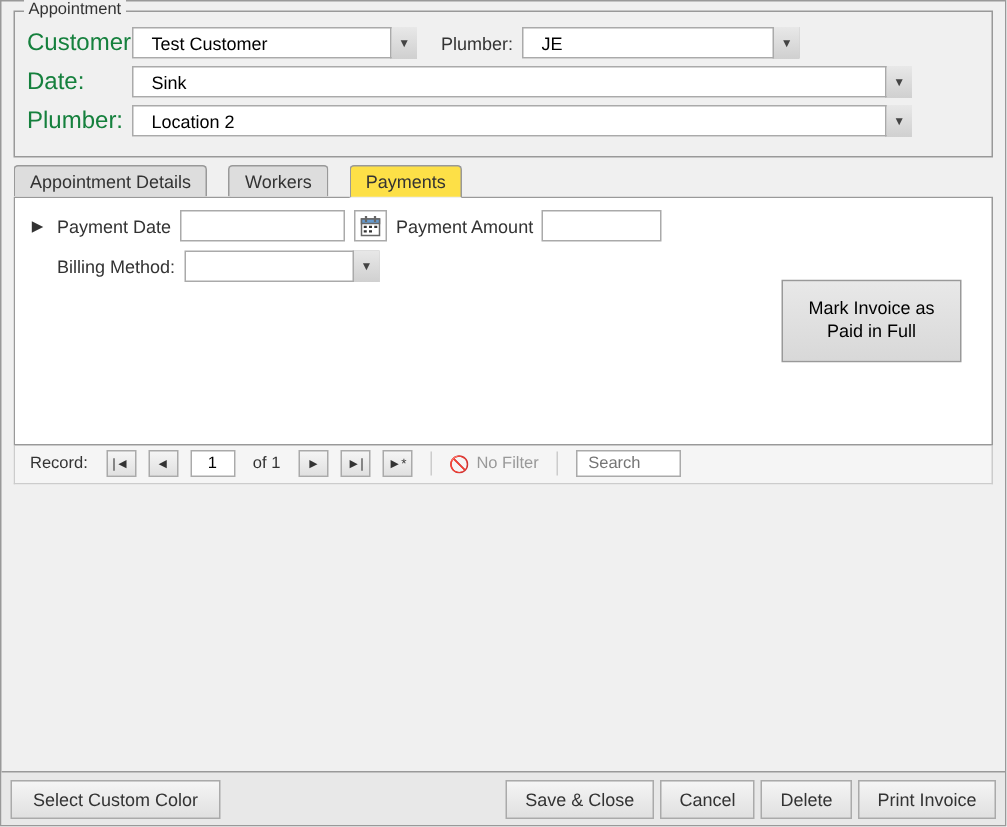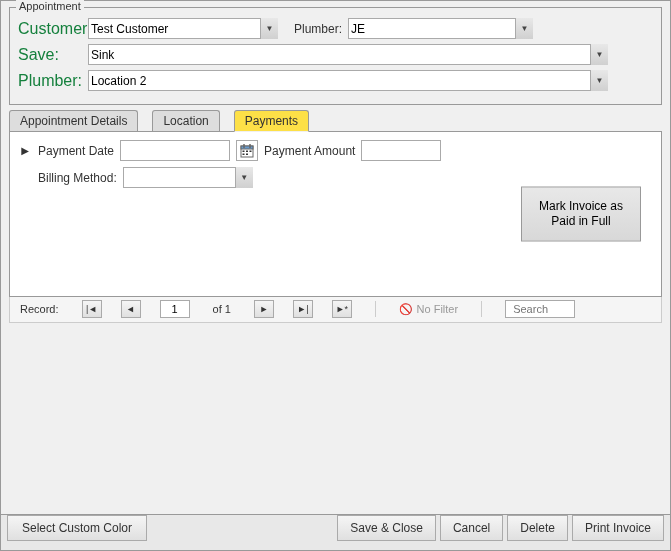--- a/index.html
+++ b/index.html
@@ -63,21 +63,21 @@
     .combo-wrapper {
       position: relative;
       display: inline-flex;
       align-items: center;
     }
 
     .combo-wrapper select {
       height: 21px;
       border: 1px solid #aaa;
       background: white;
-      padding: 1px 2px;
+      padding: 1px 12px;
       font-size: 12px;
       appearance: none;
       -webkit-appearance: none;
       padding-right: 18px;
       cursor: pointer;
       outline: none;
     }
 
     .combo-arrow {
       position: absolute;
@@ -254,21 +254,21 @@
 
     
     .nav-bar {
       border: 1px solid #ccc;
       border-top: none;
       background: #f5f5f5;
       height: 26px;
       display: flex;
       align-items: center;
       padding: 0 6px;
-      gap: 19px;
+      gap: 8px;
       font-size: 11px;
     }
 
     .nav-btn {
       width: 20px;
       height: 18px;
       background: linear-gradient(to bottom, #f5f5f5, #e0e0e0);
       border: 1px solid #aaa;
       cursor: pointer;
       display: flex;
@@ -319,21 +319,21 @@
       font-size: 11px;
       outline: none;
     }
 
     
     .bottom-bar {
       height: 36px;
       background: #e8e8e8;
       border-top: 1px solid #999;
       display: flex;
-      align-items: flex-start;
+      align-items: center;
       padding: 0 6px;
       gap: 4px;
       flex-shrink: 0;
     }
 
     .bottom-btn {
       height: 26px;
       padding: 0 12px;
       background: linear-gradient(to bottom, #f5f5f5, #e0e0e0);
       border: 1px solid #aaa;
@@ -372,21 +372,21 @@
       <span class="form-label-inline">Plumber:</span>
       <div class="combo-wrapper">
         <select class="plumber-combo">
           <option>JE</option>
         </select>
         <div class="combo-arrow">▼</div>
       </div>
     </div>
 
     <div class="form-row">
-      <span class="form-label">Save:</span>
+      <span class="form-label">Date:</span>
       <div class="combo-wrapper">
         <select class="type-combo">
           <option>Sink</option>
         </select>
         <div class="combo-arrow">▼</div>
       </div>
     </div>
 
     <div class="form-row">
       <span class="form-label">Plumber:</span>
@@ -395,21 +395,21 @@
           <option>Location 2</option>
         </select>
         <div class="combo-arrow">▼</div>
       </div>
     </div>
   </div>
 
   <div class="tabs-container">
     <div class="tab-bar">
       <div class="tab">Appointment Details</div>
-      <div class="tab">Location</div>
+      <div class="tab">Workers</div>
       <div class="tab active">Payments</div>
     </div>
   </div>
 
   <div class="tab-panel-area">
     <div class="tab-panel">
 
       <div class="payment-row">
         <div class="row-indicator">▶</div>
         <span class="payment-label">Payment Date</span>

